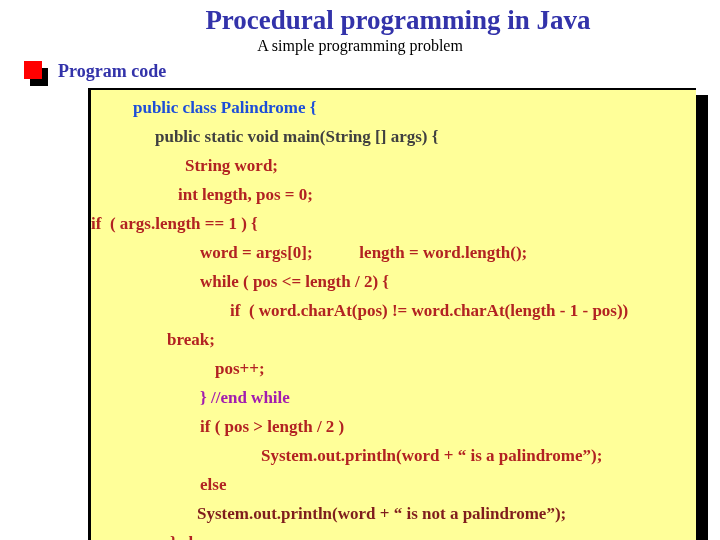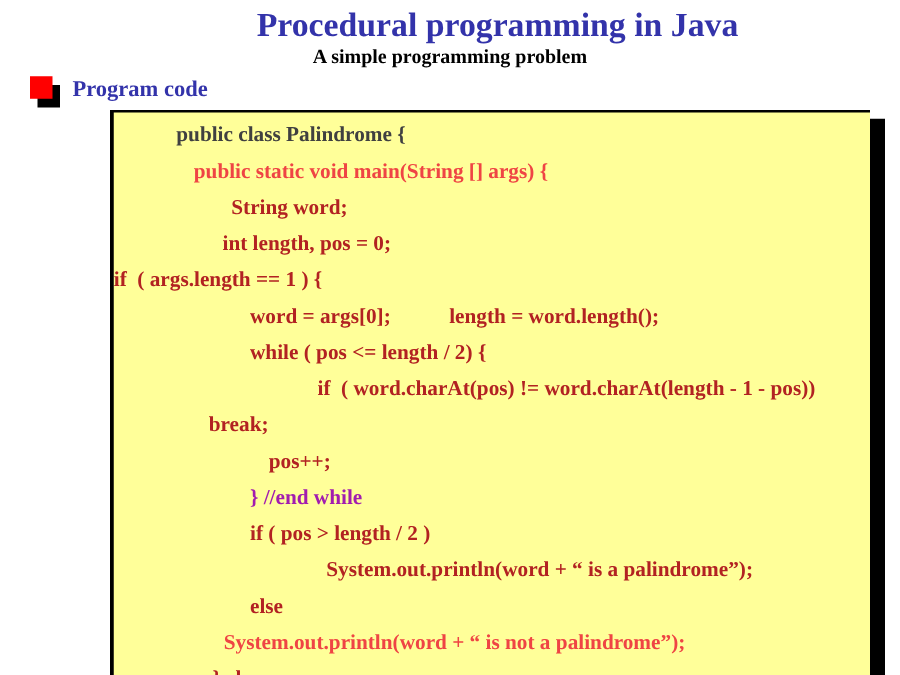--- a/index.html
+++ b/index.html
@@ -30,21 +30,21 @@
     white-space: nowrap;
   }
   #slide-subtitle {
     position: absolute;
     left: 0;
     top: 36px;
     width: 720px;
     text-align: center;
     color: #000000;
     font-size: 16px;
-    font-weight: bold;
+    font-weight: normal;
     line-height: 19px;
     white-space: nowrap;
   }
 
   
   #bullet-marker {
     position: absolute;
     left: 22px;
     top: 60px;
     width: 28px;
@@ -125,30 +125,30 @@
   <div class="shadow-sq"></div>
   <div class="red-sq" style="background: rgb(255, 0, 0);"></div>
 </div>
 
 <div id="program-code-heading">Program code</div>
 
 <div id="code-panel-shadow"></div>
 
 <div id="code-panel" style="background: rgb(255, 255, 153);">
   <div id="code-lines">
-      <div class="code-line" style="padding-left: 50px; color: #404040;">public class Palindrome {</div>
-      <div class="code-line" style="padding-left: 64px; color: #ef4444;">public static void main(String [] args) {</div>
+      <div class="code-line" style="padding-left: 22px; color: #1d4ed8; margin-left: 20px;">public class Palindrome {</div>
+      <div class="code-line" style="padding-left: 64px; color: #404040;">public static void main(String [] args) {</div>
       <div class="code-line" style="padding-left: 94px; color: rgb(178, 34, 34);">String word;</div>
       <div class="code-line" style="padding-left: 87px; color: rgb(178, 34, 34);">int length, pos = 0;</div>
       <div class="code-line" style="color: rgb(178, 34, 34);">if  ( args.length == 1 ) {</div>
       <div class="code-line" style="padding-left: 109px; color: rgb(178, 34, 34);">word = args[0];           length = word.length();</div>
       <div class="code-line" style="padding-left: 109px; color: rgb(178, 34, 34);">while ( pos &lt;= length / 2) {</div>
-      <div class="code-line" style="padding-left: 139px; color: rgb(178, 34, 34); margin-left: 24px;">if  ( word.charAt(pos) != word.charAt(length - 1 - pos))</div>
+      <div class="code-line" style="padding-left: 139px; color: rgb(178, 34, 34);">if  ( word.charAt(pos) != word.charAt(length - 1 - pos))</div>
       <div class="code-line" style="padding-left: 76px; color: rgb(178, 34, 34);">break;</div>
       <div class="code-line" style="padding-left: 124px; color: rgb(178, 34, 34);">pos++;</div>
       <div class="code-line" style="padding-left: 109px; color: #a21caf;">} //end while</div>
       <div class="code-line" style="padding-left: 109px; color: rgb(178, 34, 34);">if ( pos &gt; length / 2 )</div>
       <div class="code-line" style="padding-left: 139px; color: rgb(178, 34, 34); margin-left: 31px;">System.out.println(word + “ is a palindrome”);</div>
       <div class="code-line" style="padding-left: 109px; color: rgb(178, 34, 34);">else</div>
-      <div class="code-line" style="padding-left: 66px; color: #ef4444; margin-left: 22px;">System.out.println(word + “ is not a palindrome”);</div>
+      <div class="code-line" style="padding-left: 106px; color: #7f1d1d;">System.out.println(word + “ is not a palindrome”);</div>
       <div class="code-line" style="padding-left: 79px; color: rgb(178, 34, 34);">} else</div>
     </div>
 </div>
 
 </body></html>

